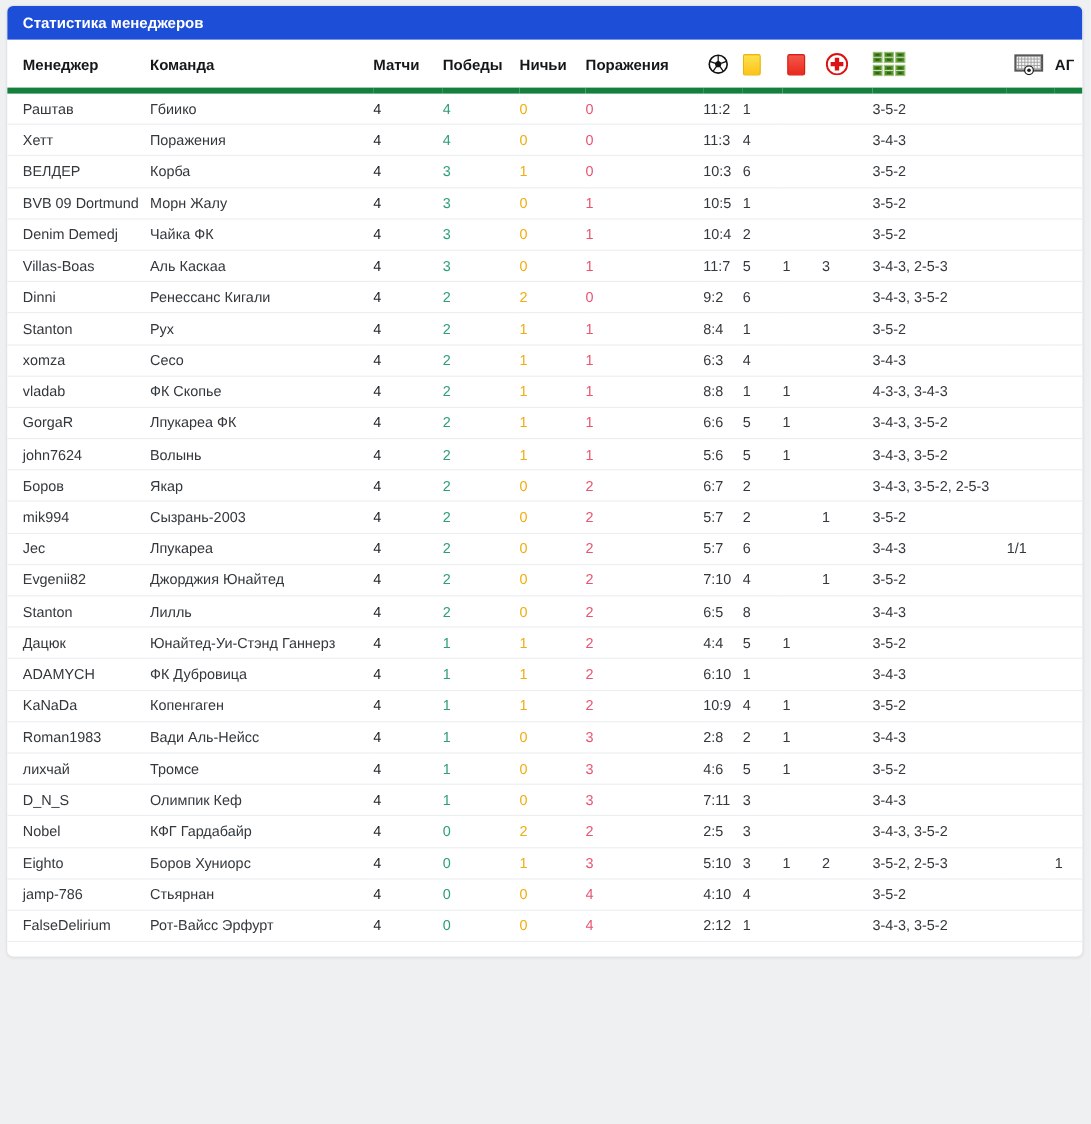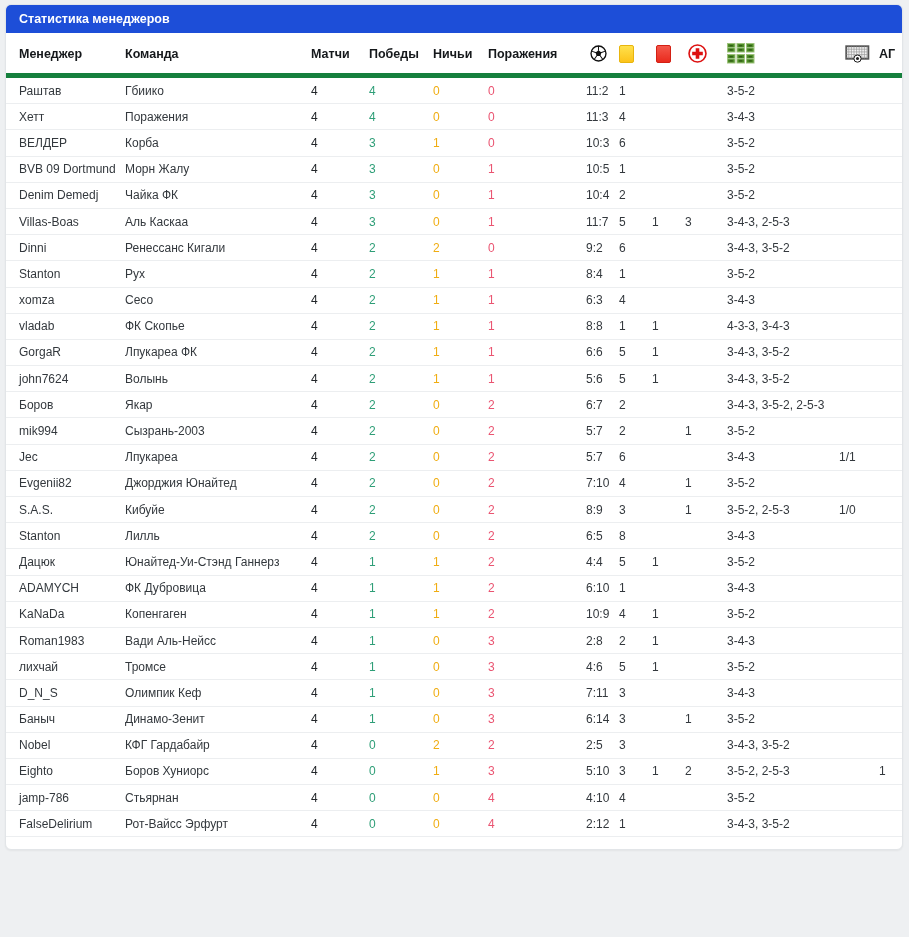--- a/index.html
+++ b/index.html
@@ -425,35 +425,20 @@
     <td class="c-losses">2</td>
     <td class="c-score">7:10</td>
     <td class="c-yellow">4</td>
     <td class="c-red"></td>
     <td class="c-injuries">1</td>
     <td class="c-formations">3-5-2</td>
     <td class="c-penalties"></td>
     <td class="c-own-goals"></td>
   </tr>
         <tr>
-    <td class="c-manager">S.A.S.</td>
-    <td class="c-team">Кибуйе</td>
-    <td class="c-matches">4</td>
-    <td class="c-wins">2</td>
-    <td class="c-draws">0</td>
-    <td class="c-losses">2</td>
-    <td class="c-score">8:9</td>
-    <td class="c-yellow">3</td>
-    <td class="c-red"></td>
-    <td class="c-injuries">1</td>
-    <td class="c-formations">3-5-2, 2-5-3</td>
-    <td class="c-penalties">1/0</td>
-    <td class="c-own-goals"></td>
-  </tr>
-        <tr>
     <td class="c-manager">Stanton</td>
     <td class="c-team">Лилль</td>
     <td class="c-matches">4</td>
     <td class="c-wins">2</td>
     <td class="c-draws">0</td>
     <td class="c-losses">2</td>
     <td class="c-score">6:5</td>
     <td class="c-yellow">8</td>
     <td class="c-red"></td>
     <td class="c-injuries"></td>
@@ -541,35 +526,20 @@
     <td class="c-team">Олимпик Кеф</td>
     <td class="c-matches">4</td>
     <td class="c-wins">1</td>
     <td class="c-draws">0</td>
     <td class="c-losses">3</td>
     <td class="c-score">7:11</td>
     <td class="c-yellow">3</td>
     <td class="c-red"></td>
     <td class="c-injuries"></td>
     <td class="c-formations">3-4-3</td>
-    <td class="c-penalties"></td>
-    <td class="c-own-goals"></td>
-  </tr>
-        <tr>
-    <td class="c-manager">Баныч</td>
-    <td class="c-team">Динамо-Зенит</td>
-    <td class="c-matches">4</td>
-    <td class="c-wins">1</td>
-    <td class="c-draws">0</td>
-    <td class="c-losses">3</td>
-    <td class="c-score">6:14</td>
-    <td class="c-yellow">3</td>
-    <td class="c-red"></td>
-    <td class="c-injuries">1</td>
-    <td class="c-formations">3-5-2</td>
     <td class="c-penalties"></td>
     <td class="c-own-goals"></td>
   </tr>
         <tr>
     <td class="c-manager">Nobel</td>
     <td class="c-team">КФГ Гардабайр</td>
     <td class="c-matches">4</td>
     <td class="c-wins">0</td>
     <td class="c-draws">2</td>
     <td class="c-losses">2</td>

